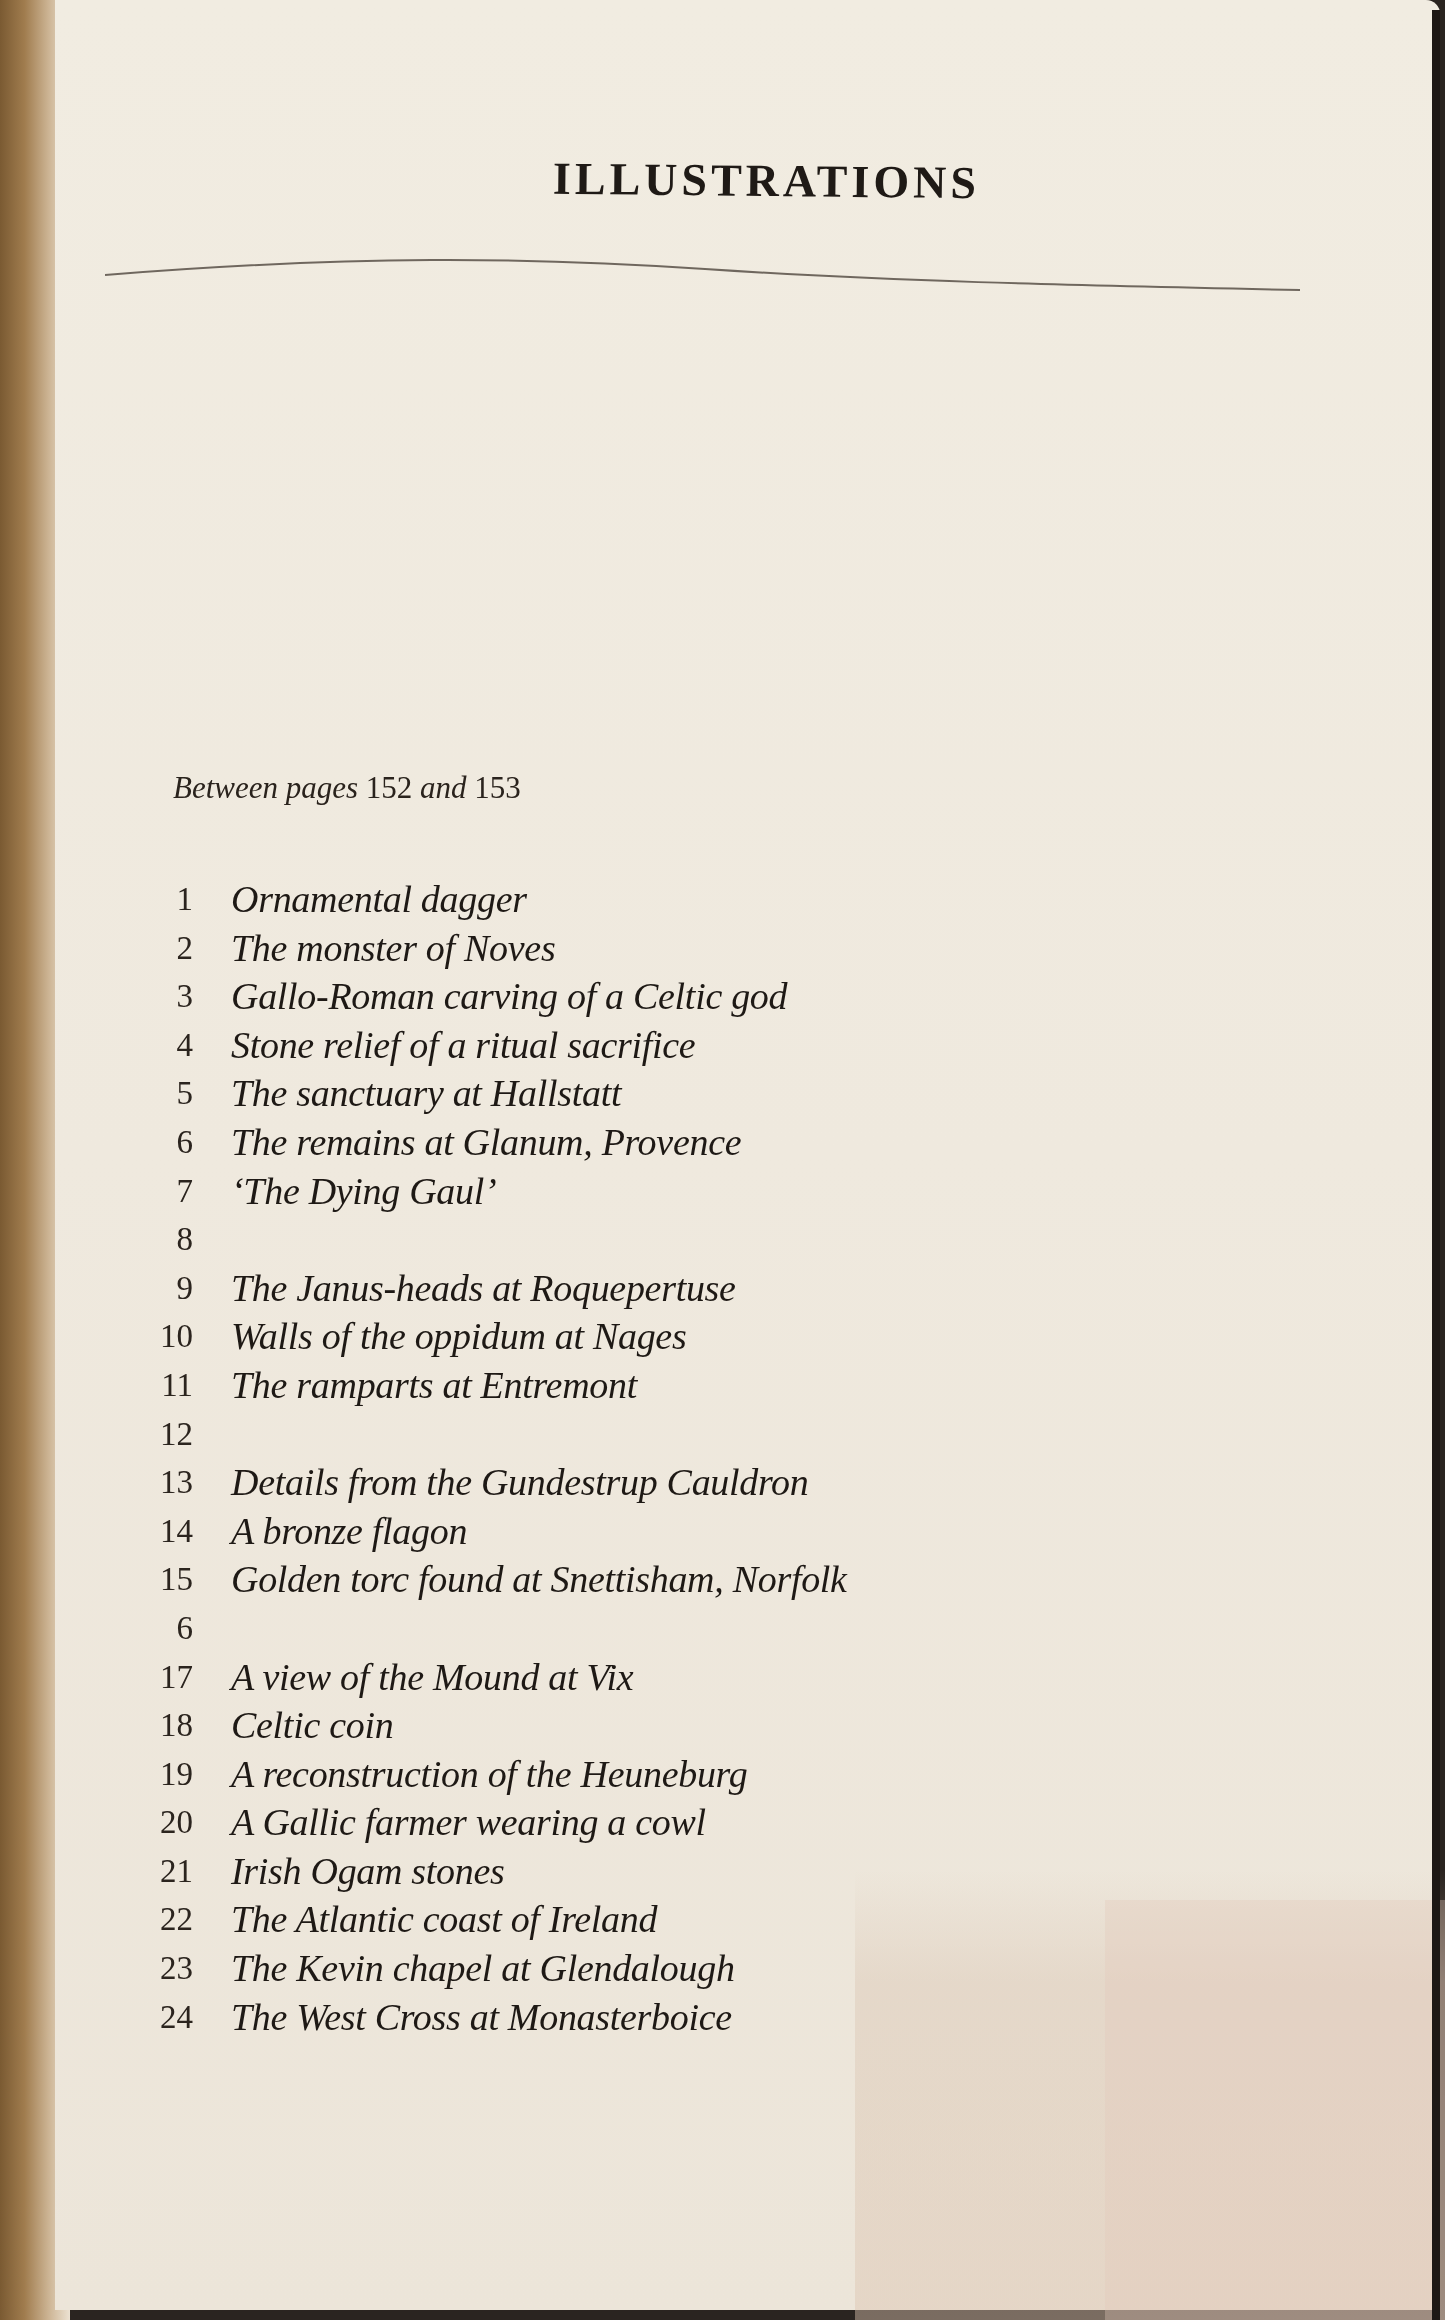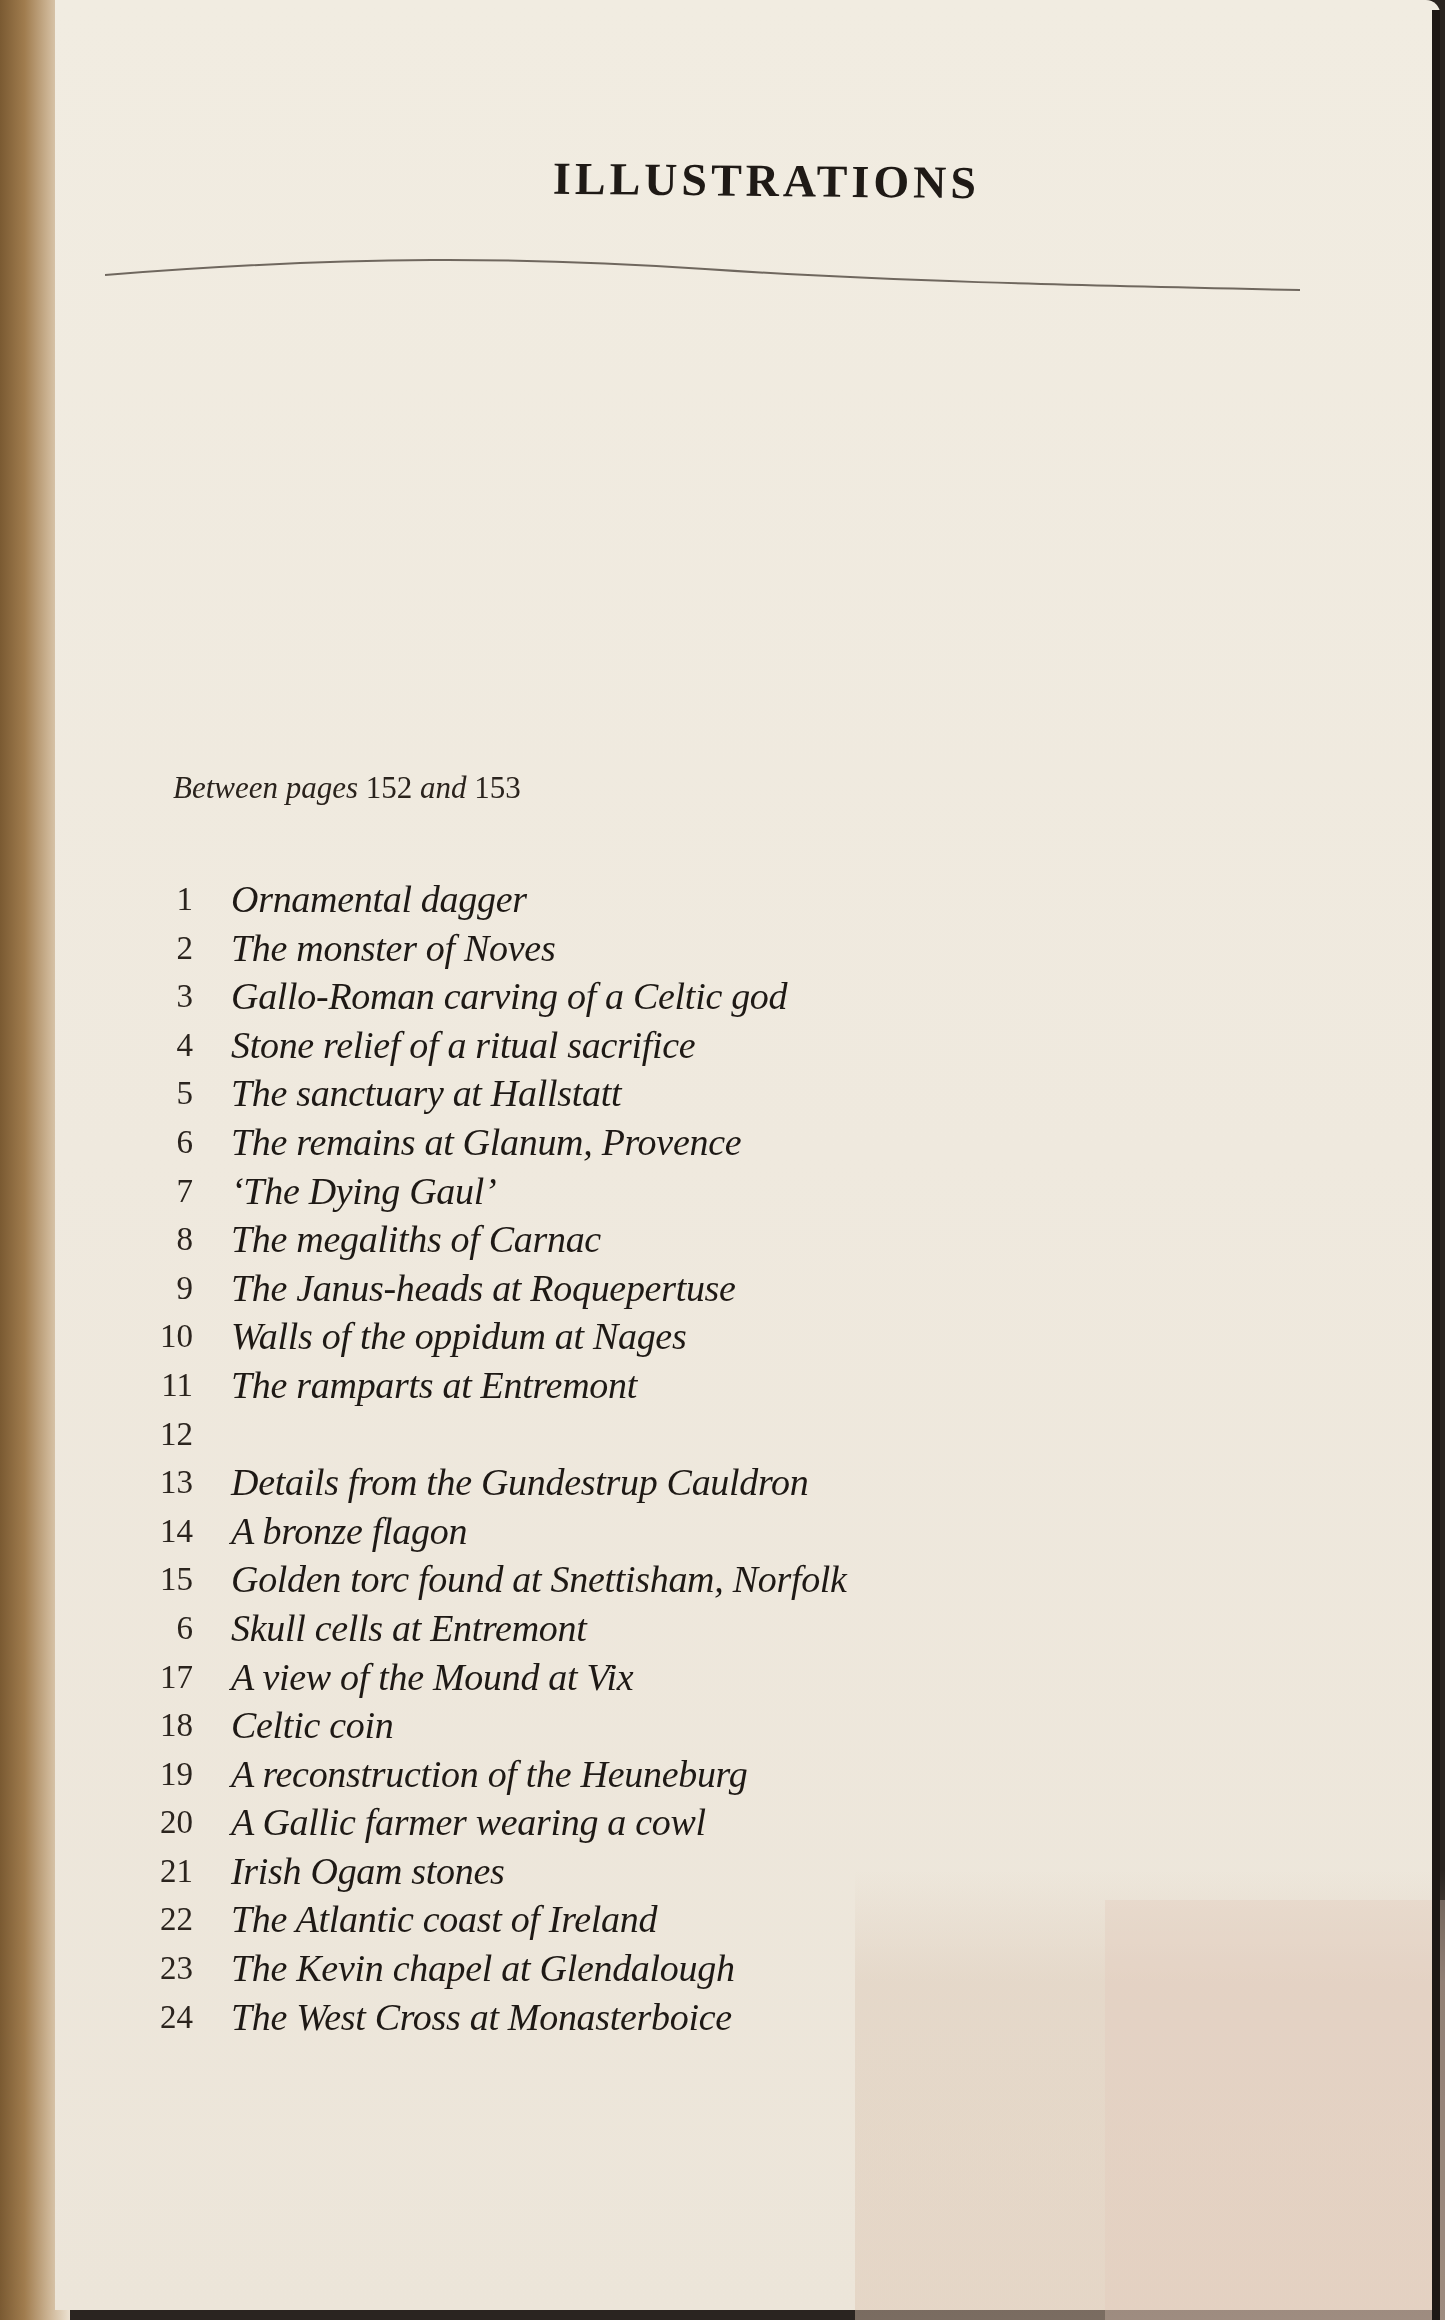--- a/index.html
+++ b/index.html
@@ -96,21 +96,20 @@
     <li>
         <span class="num">6</span>
         <span class="txt">The remains at Glanum, Provence</span>
       </li>
     <li>
         <span class="num">7</span>
         <span class="txt">‘The Dying Gaul’</span>
       </li>
     <li>
         <span class="num">8</span>
-        <span class="txt">The megaliths of Carnac</span>
       </li>
     <li>
         <span class="num">9</span>
         <span class="txt">The Janus-heads at Roquepertuse</span>
       </li>
     <li>
         <span class="num">10</span>
         <span class="txt">Walls of the oppidum at Nages</span>
       </li>
     <li>
@@ -127,21 +126,20 @@
     <li>
         <span class="num">14</span>
         <span class="txt">A bronze flagon</span>
       </li>
     <li>
         <span class="num">15</span>
         <span class="txt">Golden torc found at Snettisham, Norfolk</span>
       </li>
     <li>
         <span class="num">6</span>
-        <span class="txt">Skull cells at Entremont</span>
       </li>
     <li>
         <span class="num">17</span>
         <span class="txt">A view of the Mound at Vix</span>
       </li>
     <li>
         <span class="num">18</span>
         <span class="txt">Celtic coin</span>
       </li>
     <li>

